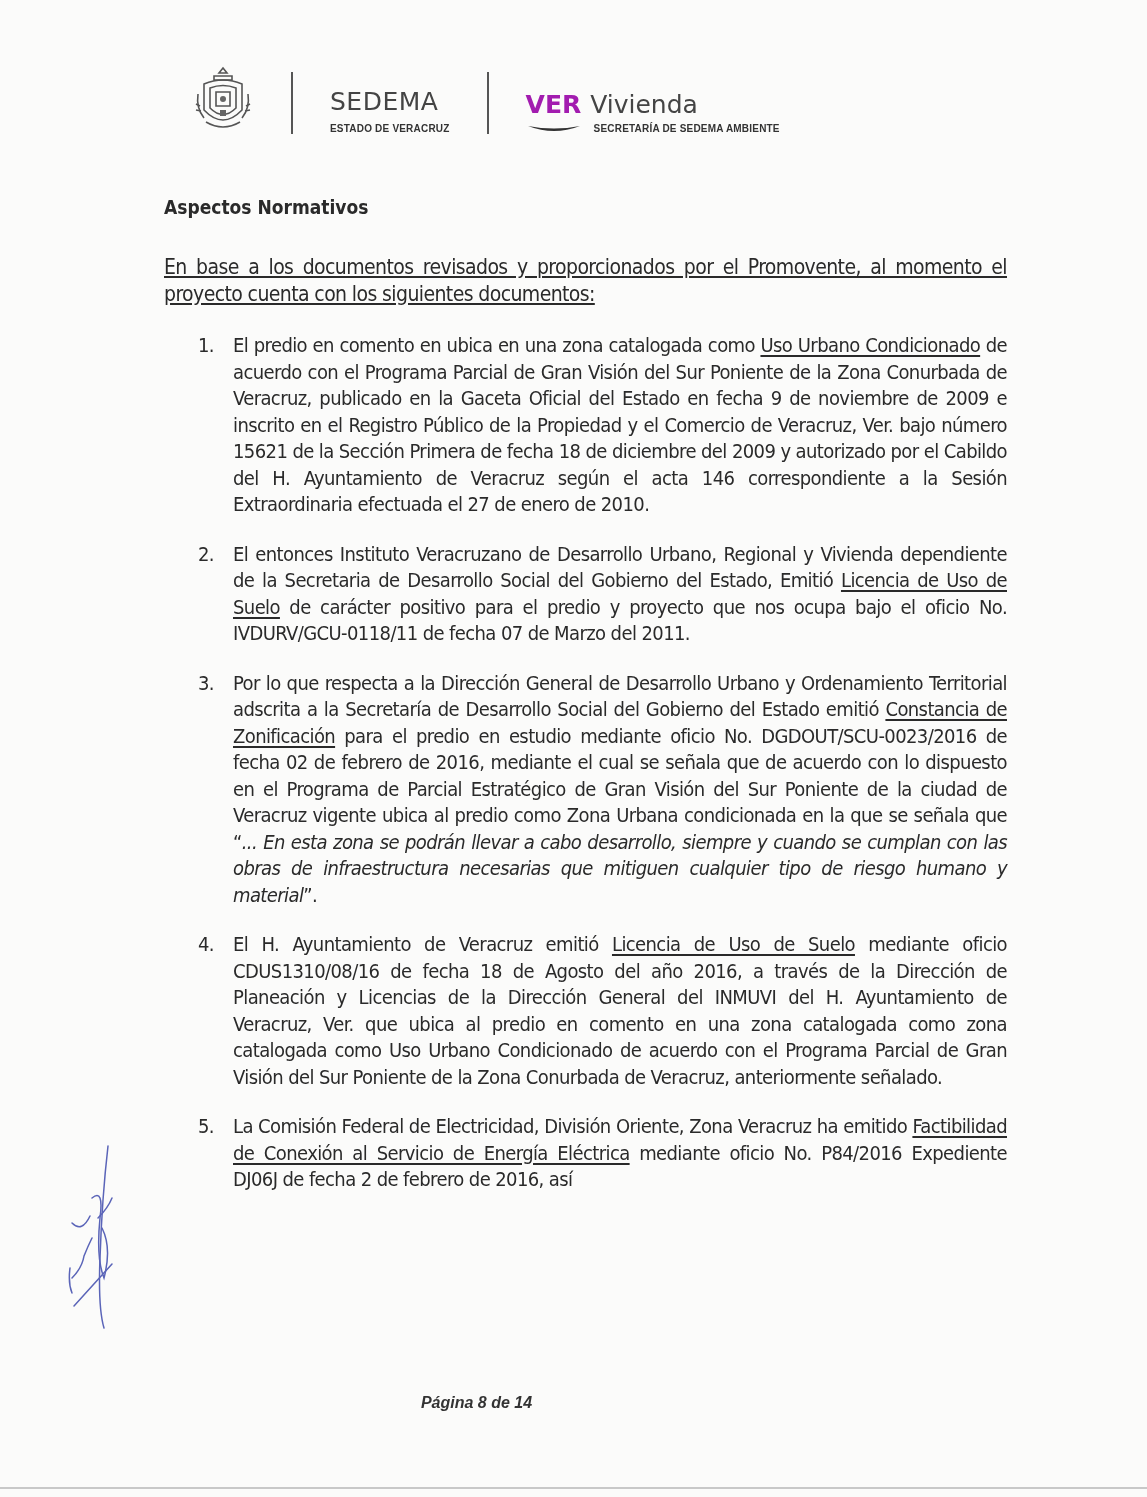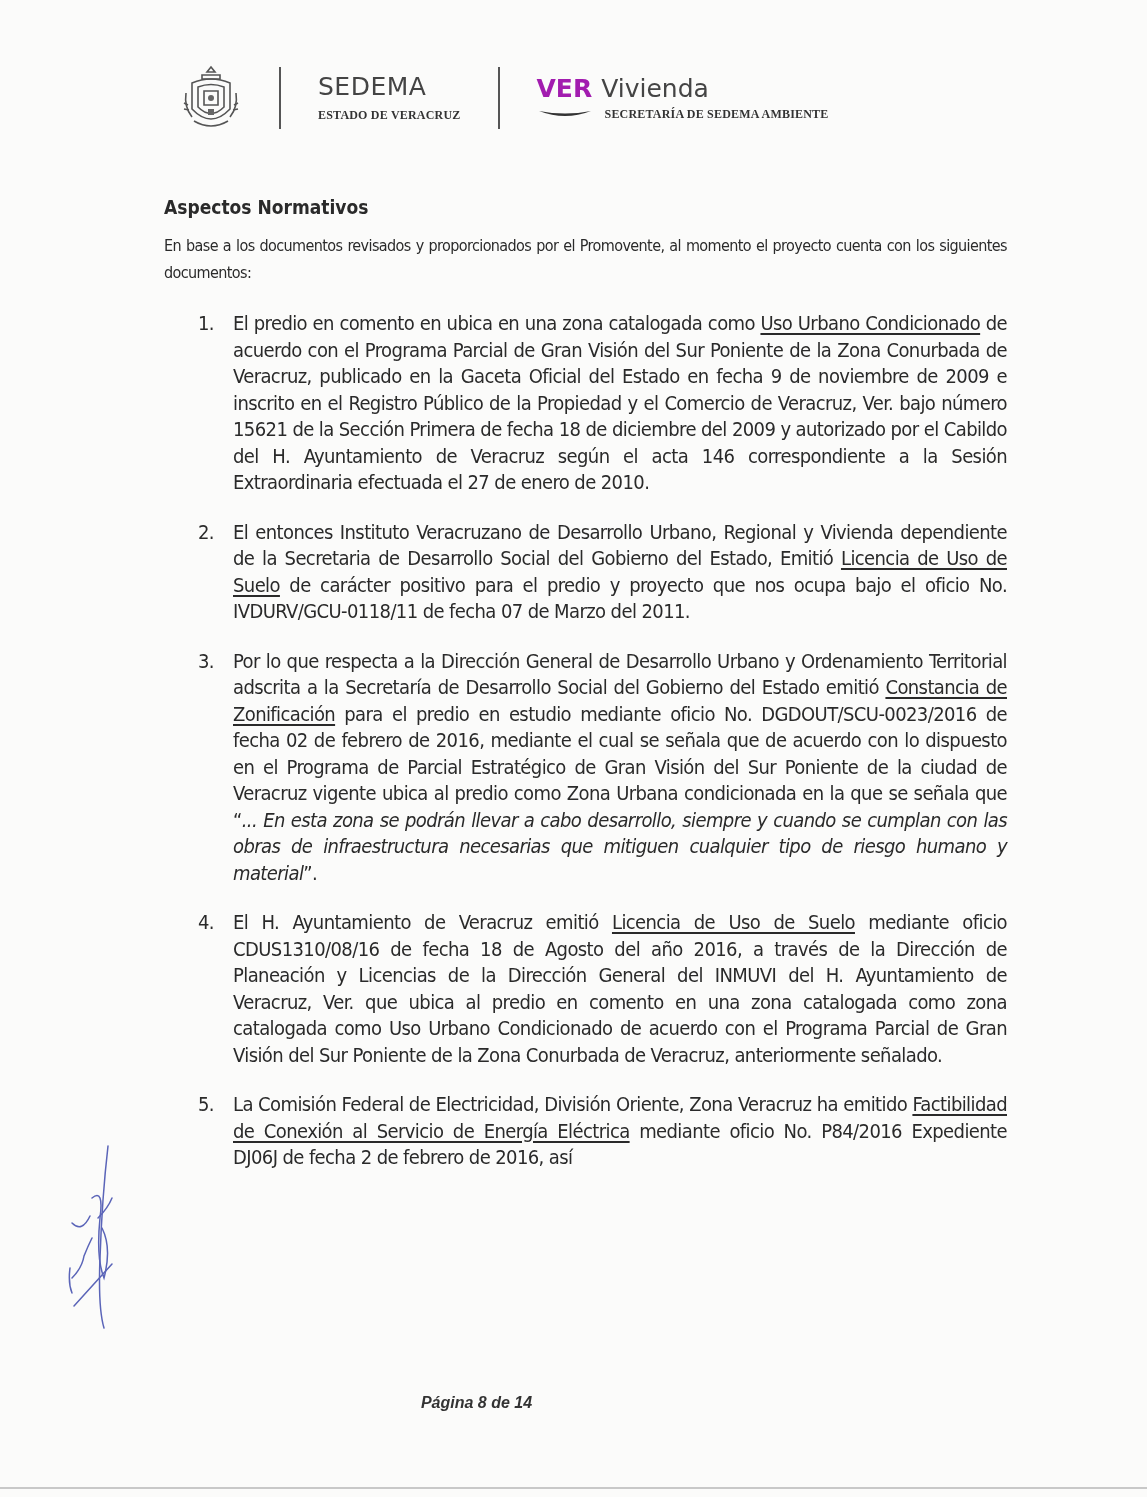--- a/index.html
+++ b/index.html
@@ -1,34 +1,34 @@
 <!DOCTYPE html>
 <html><head>
 <meta charset="utf-8">
 <style>
   html, body { margin: 0; padding: 0; }
   body {
     width: 1147px; height: 1497px; background: #fbfbfa; position: relative; overflow: hidden;
     font-family: "DejaVu Sans Condensed", "DejaVu Sans", sans-serif; color: #2a2a2a;
   }
-  .header { position: absolute; left: 180px; top: 62px; height: 72px; display: flex; align-items: center; gap: 15px; }
+  .header { position: absolute; left: 192px; top: 62px; height: 72px; display: flex; align-items: flex-end; gap: 15px; }
   .crest { width: 62px; height: 70px; }
   .vdiv { width: 2px; height: 62px; background: #555; margin: 0 22px 0 22px; }
   .org-block { display: flex; flex-direction: column; justify-content: center; }
   .org-name { font-family: "DejaVu Sans", sans-serif; font-size: 25px; color: #444; letter-spacing: 0.5px; line-height: 28px; }
-  .org-sub { font-family: Liberation Serif, serif; font-size: 12px; font-weight: bold; color: #333; letter-spacing: 0.2px; margin-top: 7px; }
+  .org-sub { font-family: Liberation Sans, sans-serif; font-size: 10px; font-weight: bold; color: #333; letter-spacing: 0.2px; margin-top: 7px; }
   .ver-row { display: flex; align-items: baseline; line-height: 28px; }
   .ver-bold { font-family: "DejaVu Sans", sans-serif; font-weight: bold; font-size: 25px; color: #a21caf; }
   .ver-light { font-family: "DejaVu Sans", sans-serif; font-size: 25px; color: #444; margin-left: 9px; }
   .ver-sub-row { display: flex; align-items: center; margin-top: 4px; }
   .smile { width: 56px; height: 10px; margin-right: 12px; }
 
   .content { position: absolute; left: 164px; top: 190px; width: 843px; }
   .heading { font-family: "DejaVu Sans", sans-serif; font-weight: bold; font-size: 19px; color: #2a2a2a; margin: 6px 0 0 0; transform: scaleX(0.9); transform-origin: left; }
-  .intro { font-size: 16px; line-height: 27px; margin-top: 14px; text-align: justify; letter-spacing: -0.6px; }
+  .intro { font-size: 21px; line-height: 27px; margin-top: 36px; text-align: justify; letter-spacing: -0.6px; text-decoration: underline; }
   ol { list-style: none; padding: 0; margin: 24px 0 0 0; }
   li { position: relative; padding-left: 69px; font-size: 20px; line-height: 26.5px; text-align: justify; letter-spacing: -0.6px; margin-bottom: 23px; }
   li .num { position: absolute; left: 34px; top: 0; }
   .u { text-decoration: underline; text-underline-offset: 3px; }
   .it { font-style: italic; }
   .footer { position: absolute; left: 0; width: 953px; top: 1394px; text-align: center; font-family: "Liberation Sans", sans-serif; font-weight: bold; font-style: italic; font-size: 16px; color: #333; }
   .signature { position: absolute; left: 42px; top: 1138px; width: 90px; height: 200px; }
   .bottom-edge { position: absolute; left: 0; top: 1487px; width: 1147px; height: 2px; background: #c8c8c8; }
 </style>
 </head>

